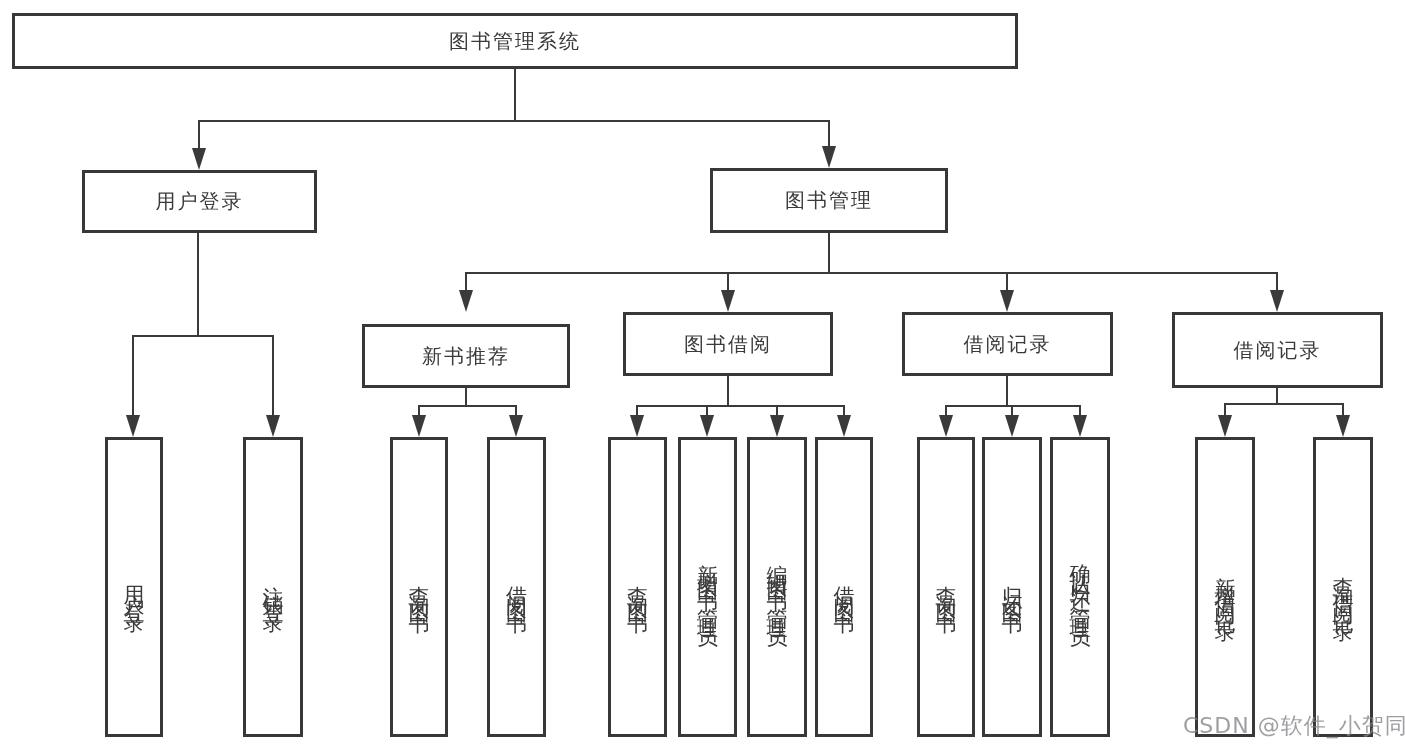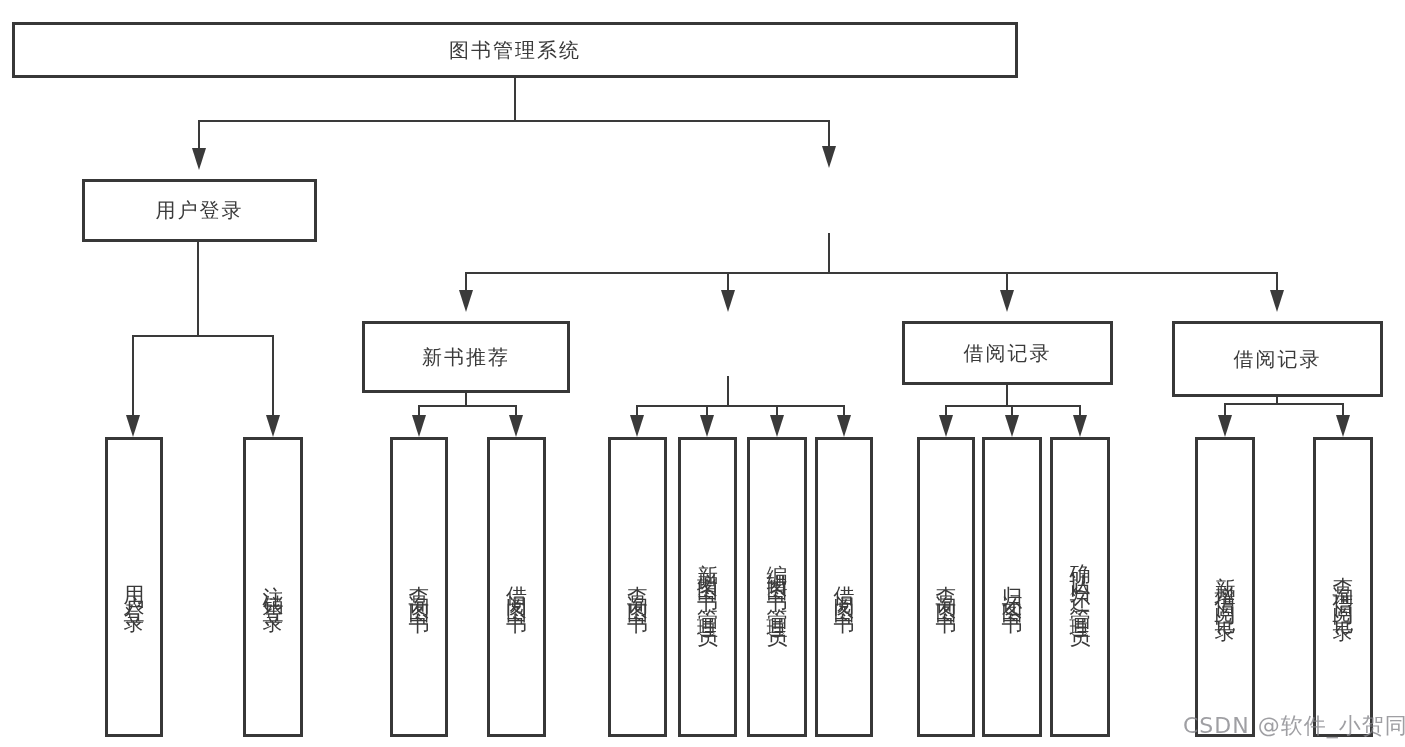--- a/index.html
+++ b/index.html
@@ -17,21 +17,20 @@
     box-sizing: border-box;
     background: #ffffff;
     border: 3px solid #383838;
     color: #3a3a3a;
     font-size: 20px;
     letter-spacing: 2px;
     display: flex;
     align-items: center;
     justify-content: center;
     z-index: 2;
-    margin-top: 9px;
   }
   
   .vbox {
     position: absolute;
     box-sizing: border-box;
     background: #ffffff;
     border: 3px solid #383838;
     color: #3a3a3a;
     font-size: 21px;
     writing-mode: vertical-rl;
@@ -74,40 +73,42 @@
   <div class="box" style="left:12px;top:13px;width:1006px;height:56px">图书管理系统</div>
 
   <div class="vl" style="left:514px;top:68px;height:52px"></div>
   <div class="hl" style="left:198px;top:120px;width:632px"></div>
   <div class="vl" style="left:198px;top:120px;height:30px"></div>
   <div class="arr" style="left:192px;top:148px"></div>
   <div class="vl" style="left:828px;top:120px;height:28px"></div>
   <div class="arr" style="left:822px;top:146px"></div>
 
   <div class="box" style="left:82px;top:170px;width:235px;height:63px">用户登录</div>
+  <div class="box" style="left:710px;top:168px;width:238px;height:65px">图书管理</div>
 
   <div class="vl" style="left:197px;top:233px;height:102px"></div>
   <div class="hl" style="left:132px;top:335px;width:142px"></div>
   <div class="vl" style="left:132px;top:335px;height:82px"></div>
   <div class="arr" style="left:126px;top:415px"></div>
   <div class="vl" style="left:272px;top:335px;height:82px"></div>
   <div class="arr" style="left:266px;top:415px"></div>
 
   <div class="vl" style="left:828px;top:233px;height:39px"></div>
   <div class="hl" style="left:465px;top:272px;width:813px"></div>
   <div class="vl" style="left:465px;top:272px;height:20px"></div>
   <div class="arr" style="left:459px;top:290px"></div>
   <div class="vl" style="left:727px;top:272px;height:20px"></div>
   <div class="arr" style="left:721px;top:290px"></div>
   <div class="vl" style="left:1006px;top:272px;height:20px"></div>
   <div class="arr" style="left:1000px;top:290px"></div>
   <div class="vl" style="left:1276px;top:272px;height:20px"></div>
   <div class="arr" style="left:1270px;top:290px"></div>
 
-  <div class="box" style="left:362px;top:312px;width:208px;height:72px">新书推荐</div>
+  <div class="box" style="left:362px;top:324px;width:208px;height:64px">新书推荐</div>
+  <div class="box" style="left:623px;top:312px;width:210px;height:64px">图书借阅</div>
   <div class="box" style="left:902px;top:312px;width:211px;height:64px">借阅记录</div>
   <div class="box" style="left:1172px;top:312px;width:211px;height:76px">借阅记录</div>
 
   <div class="vl" style="left:465px;top:376px;height:29px"></div>
   <div class="hl" style="left:418px;top:405px;width:99px"></div>
   <div class="vl" style="left:418px;top:405px;height:12px"></div>
   <div class="arr" style="left:412px;top:415px"></div>
   <div class="vl" style="left:515px;top:405px;height:12px"></div>
   <div class="arr" style="left:509px;top:415px"></div>
 

